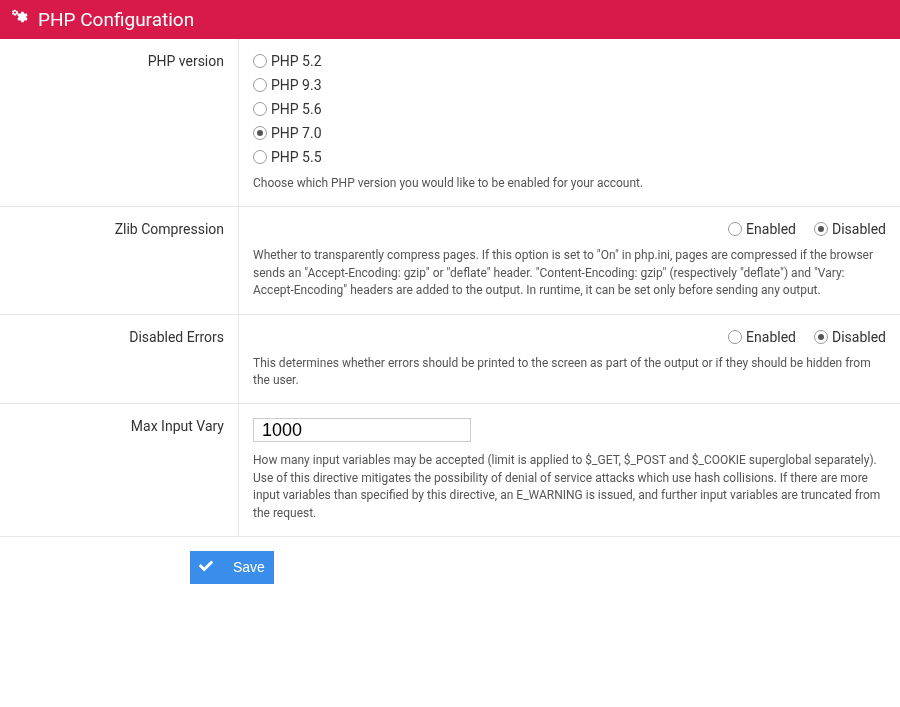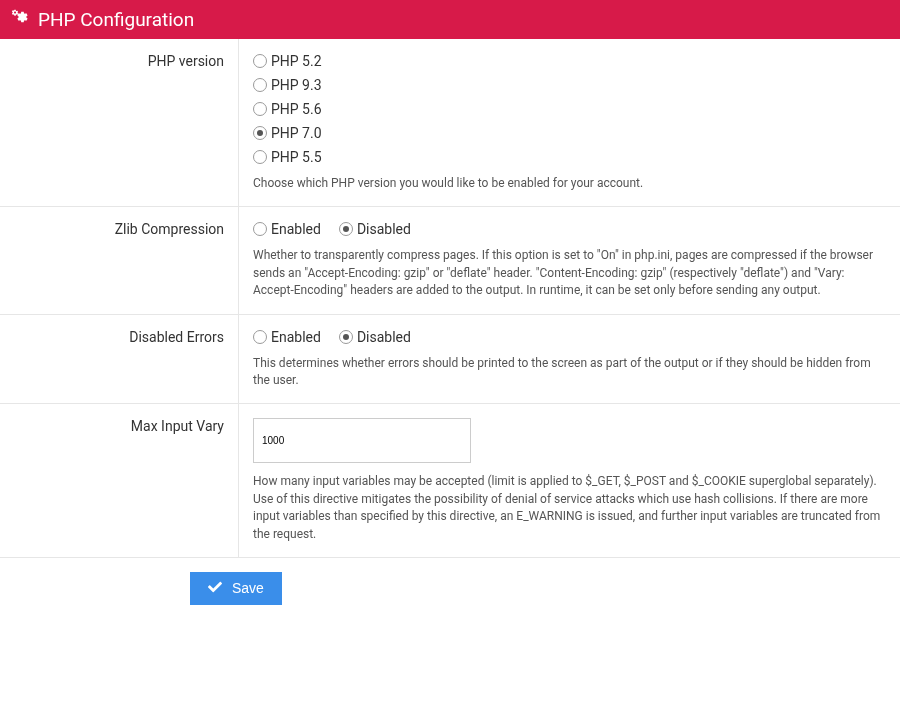--- a/index.html
+++ b/index.html
@@ -53,20 +53,21 @@
 .radio-group-vert {
   display: flex;
   flex-direction: column;
   gap: 8px;
   margin-bottom: 10px;
 }
 .radio-group-horiz {
   display: flex;
   gap: 18px;
   margin-bottom: 10px;
+  justify-content: flex-end;
 }
 .radio-item {
   display: flex;
   align-items: center;
   gap: 4px;
   cursor: pointer;
   font-size: 14px;
   color: #333;
 }
 .radio-circle {
@@ -87,39 +88,39 @@
   background: #555;
   border-radius: 50%;
 }
 .help-text {
   color: #555;
   font-size: 12px;
   line-height: 1.45;
 }
 .text-input {
   width: 218px;
-  height: 45px;
+  height: 24px;
   padding: 4px 8px;
   border: 1px solid #ccc;
-  font-size: 10px;
+  font-size: 18px;
   margin-bottom: 10px;
 }
 .footer-row {
   padding: 14px 0 14px 190px;
 }
 .btn-save {
   background: #3a8eea;
   color: #fff;
   border: none;
-  padding: 8px 18px;
+  padding: 8px 9px;
   font-size: 14px;
   cursor: pointer;
   display: inline-flex;
   align-items: center;
-  gap: 10px;
+  gap: 20px;
 }
 .btn-save svg {
   width: 14px;
   height: 14px;
   fill: #fff;
 }
 </style>
 </head>
 <body>
 

